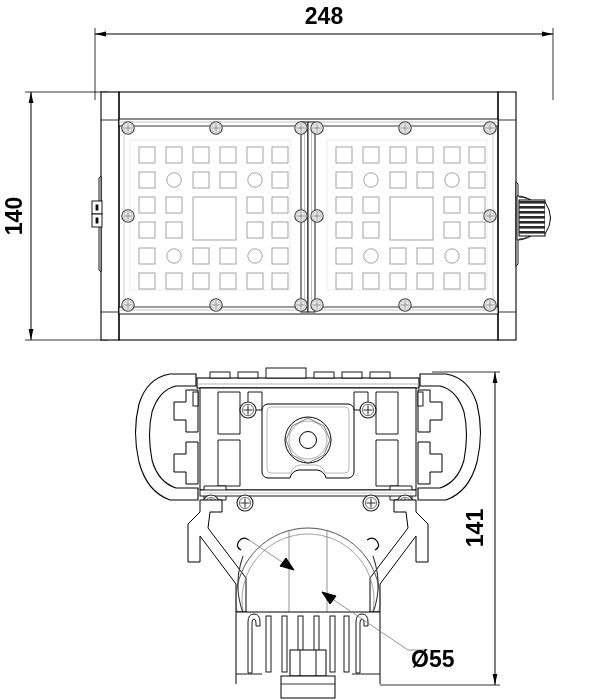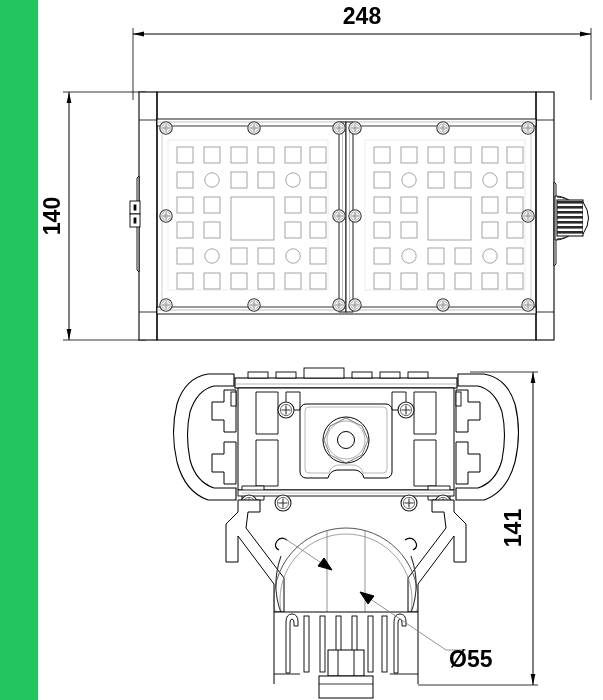--- a/index.html
+++ b/index.html
@@ -1,18 +1,18 @@
 <!DOCTYPE html>
 <html><head>
 <meta charset="utf-8">
 <style>
   html,body{margin:0;padding:0;background:#ffffff;}
   body{width:603px;height:700px;overflow:hidden;
        font-family:"Liberation Sans","DejaVu Sans",sans-serif;}
-  #stage{position:relative;width:562px;height:700px;background:#22c55e;padding-left:38px;}
+  #stage{position:relative;width:562px;height:700px;background:#d946ef;}
   svg{display:block;}
   .dimtext{font-family:"Liberation Sans","DejaVu Sans",sans-serif;
            font-size:23px;font-weight:700;fill:#000;}
 </style>
 </head>
 <body>
 
 <div id="stage">
 <svg width="603" height="700" viewBox="0 0 603 700">
 

